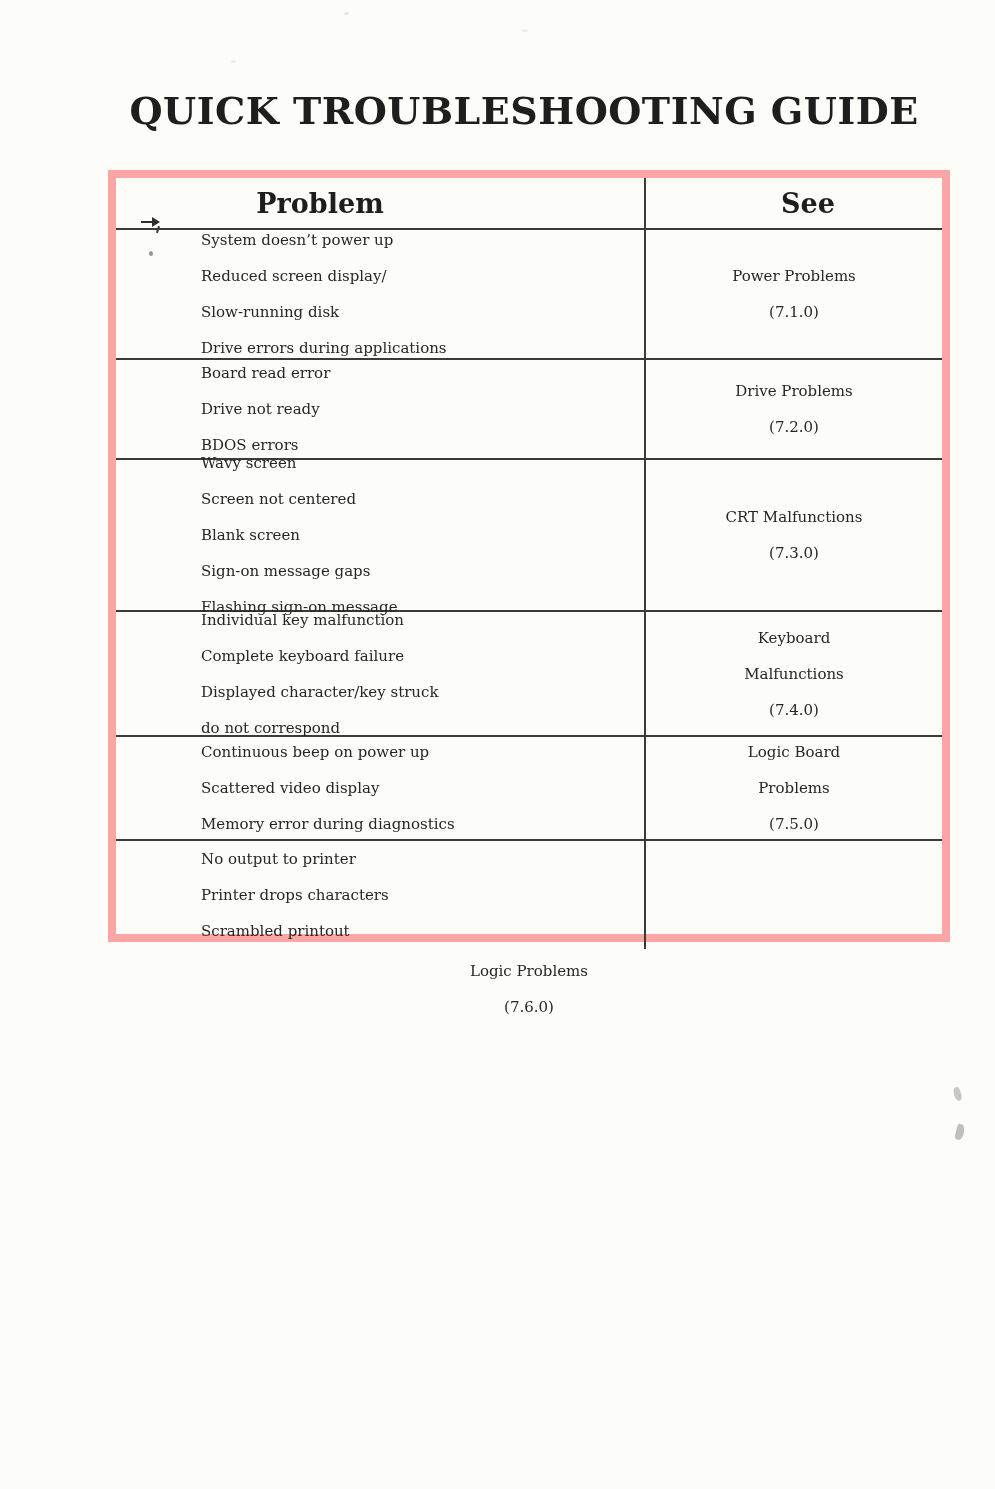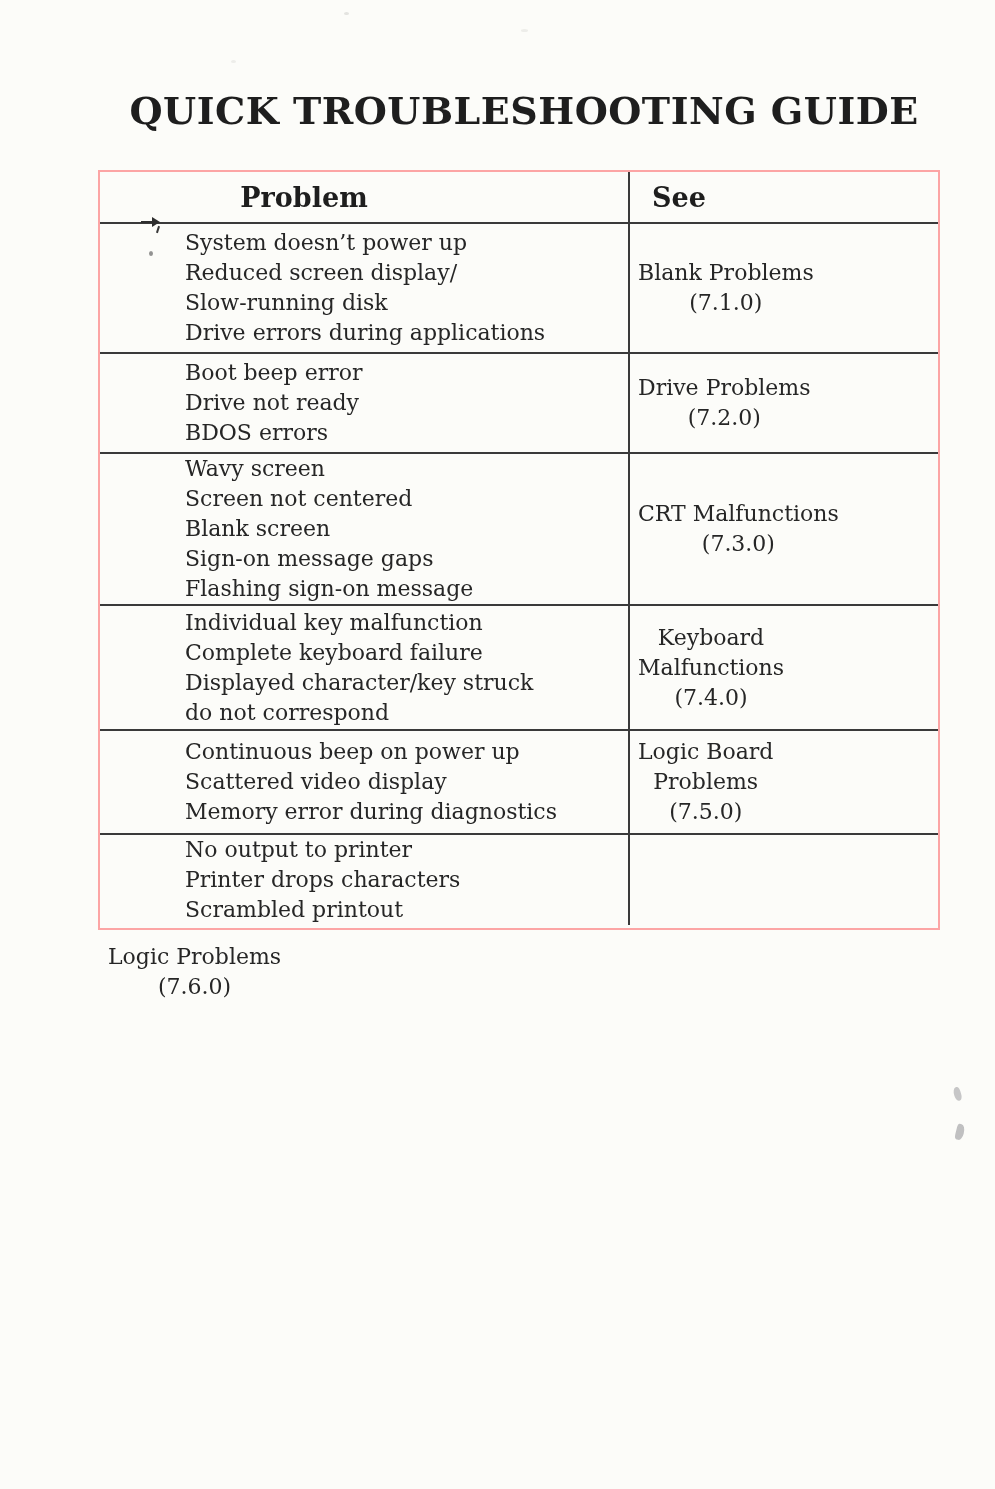--- a/index.html
+++ b/index.html
@@ -24,24 +24,24 @@
     width: 842px;
     margin: 0;
     text-align: center;
     font-size: 38px;
     font-weight: bold;
     letter-spacing: 0.5px;
     color: #1e1e1e;
   }
   .ts-table {
     position: absolute;
-    left: 98px;
+    left: 108px;
     top: 170px;
     width: 842px;
-    border: 2px solid #fca5a5;
+    border: 8px solid #fca5a5;
     box-sizing: border-box;
     background: transparent;
   }
   .row {
     display: flex;
     box-sizing: border-box;
     border-bottom: 2px solid #3a3a3a;
   }
   .row:last-child { border-bottom: none; }
   .cell {
@@ -51,44 +51,45 @@
   }
   .c1 {
     width: 530px;
     border-right: 2px solid #3a3a3a;
     justify-content: flex-start;
     padding-left: 85px;
     padding-right: 12px;
   }
   .c2 {
     flex: 1;
+    justify-content: center;
     text-align: center;
-    padding: 17px 8px;
+    padding: 4px 8px;
   }
   .row.header { height: 52px; }
   .row.r1 { height: 130px; }
   .row.r2 { height: 100px; }
   .row.r3 { height: 152px; }
   .row.r4 { height: 125px; }
   .row.r5 { height: 104px; }
   .row.r6 { height: 93px; flex-direction: column; }
   .hdr-cell {
     font-size: 27px;
     font-weight: bold;
     color: #1e1e1e;
   }
   .row.header .c1 {
     justify-content: center;
     padding-left: 0;
   }
   .hdr-problem-text { transform: translateX(-54px); }
   .hdr-see-text { transform: translateX(14px); }
   .plist, .see {
-    font-size: 22px;
-    line-height: 30px;
+    font-size: 15px;
+    line-height: 36px;
     white-space: pre-line;
     color: #262626;
   }
   .see { text-align: center; }
 
   
   .pen-mark {
     position: absolute;
     left: 141px;
     top: 216px;
@@ -174,28 +175,28 @@
     </div>
 
     <div class="row r1">
       <div class="cell c1">
         <div class="plist">System doesn’t power up
 Reduced screen display/
 Slow-running disk
 Drive errors during applications</div>
       </div>
       <div class="cell c2">
-        <div class="see">Blank Problems
+        <div class="see">Power Problems
 (7.1.0)</div>
       </div>
     </div>
 
     <div class="row r2">
       <div class="cell c1">
-        <div class="plist">Boot beep error
+        <div class="plist">Board read error
 Drive not ready
 BDOS errors</div>
       </div>
       <div class="cell c2">
         <div class="see">Drive Problems
 (7.2.0)</div>
       </div>
     </div>
 
     <div class="row r3">

